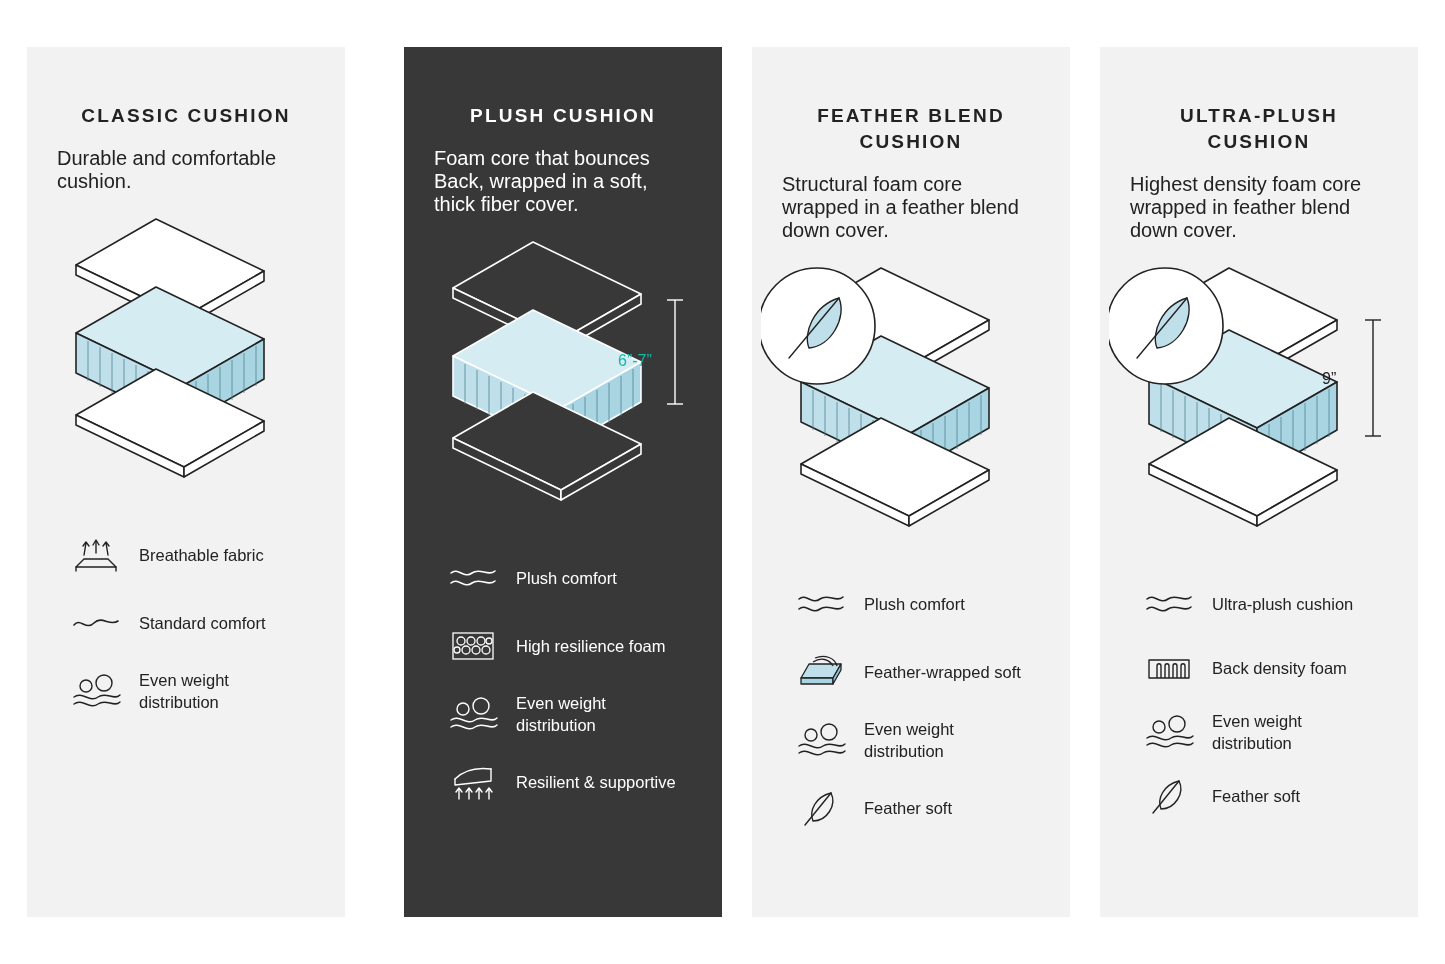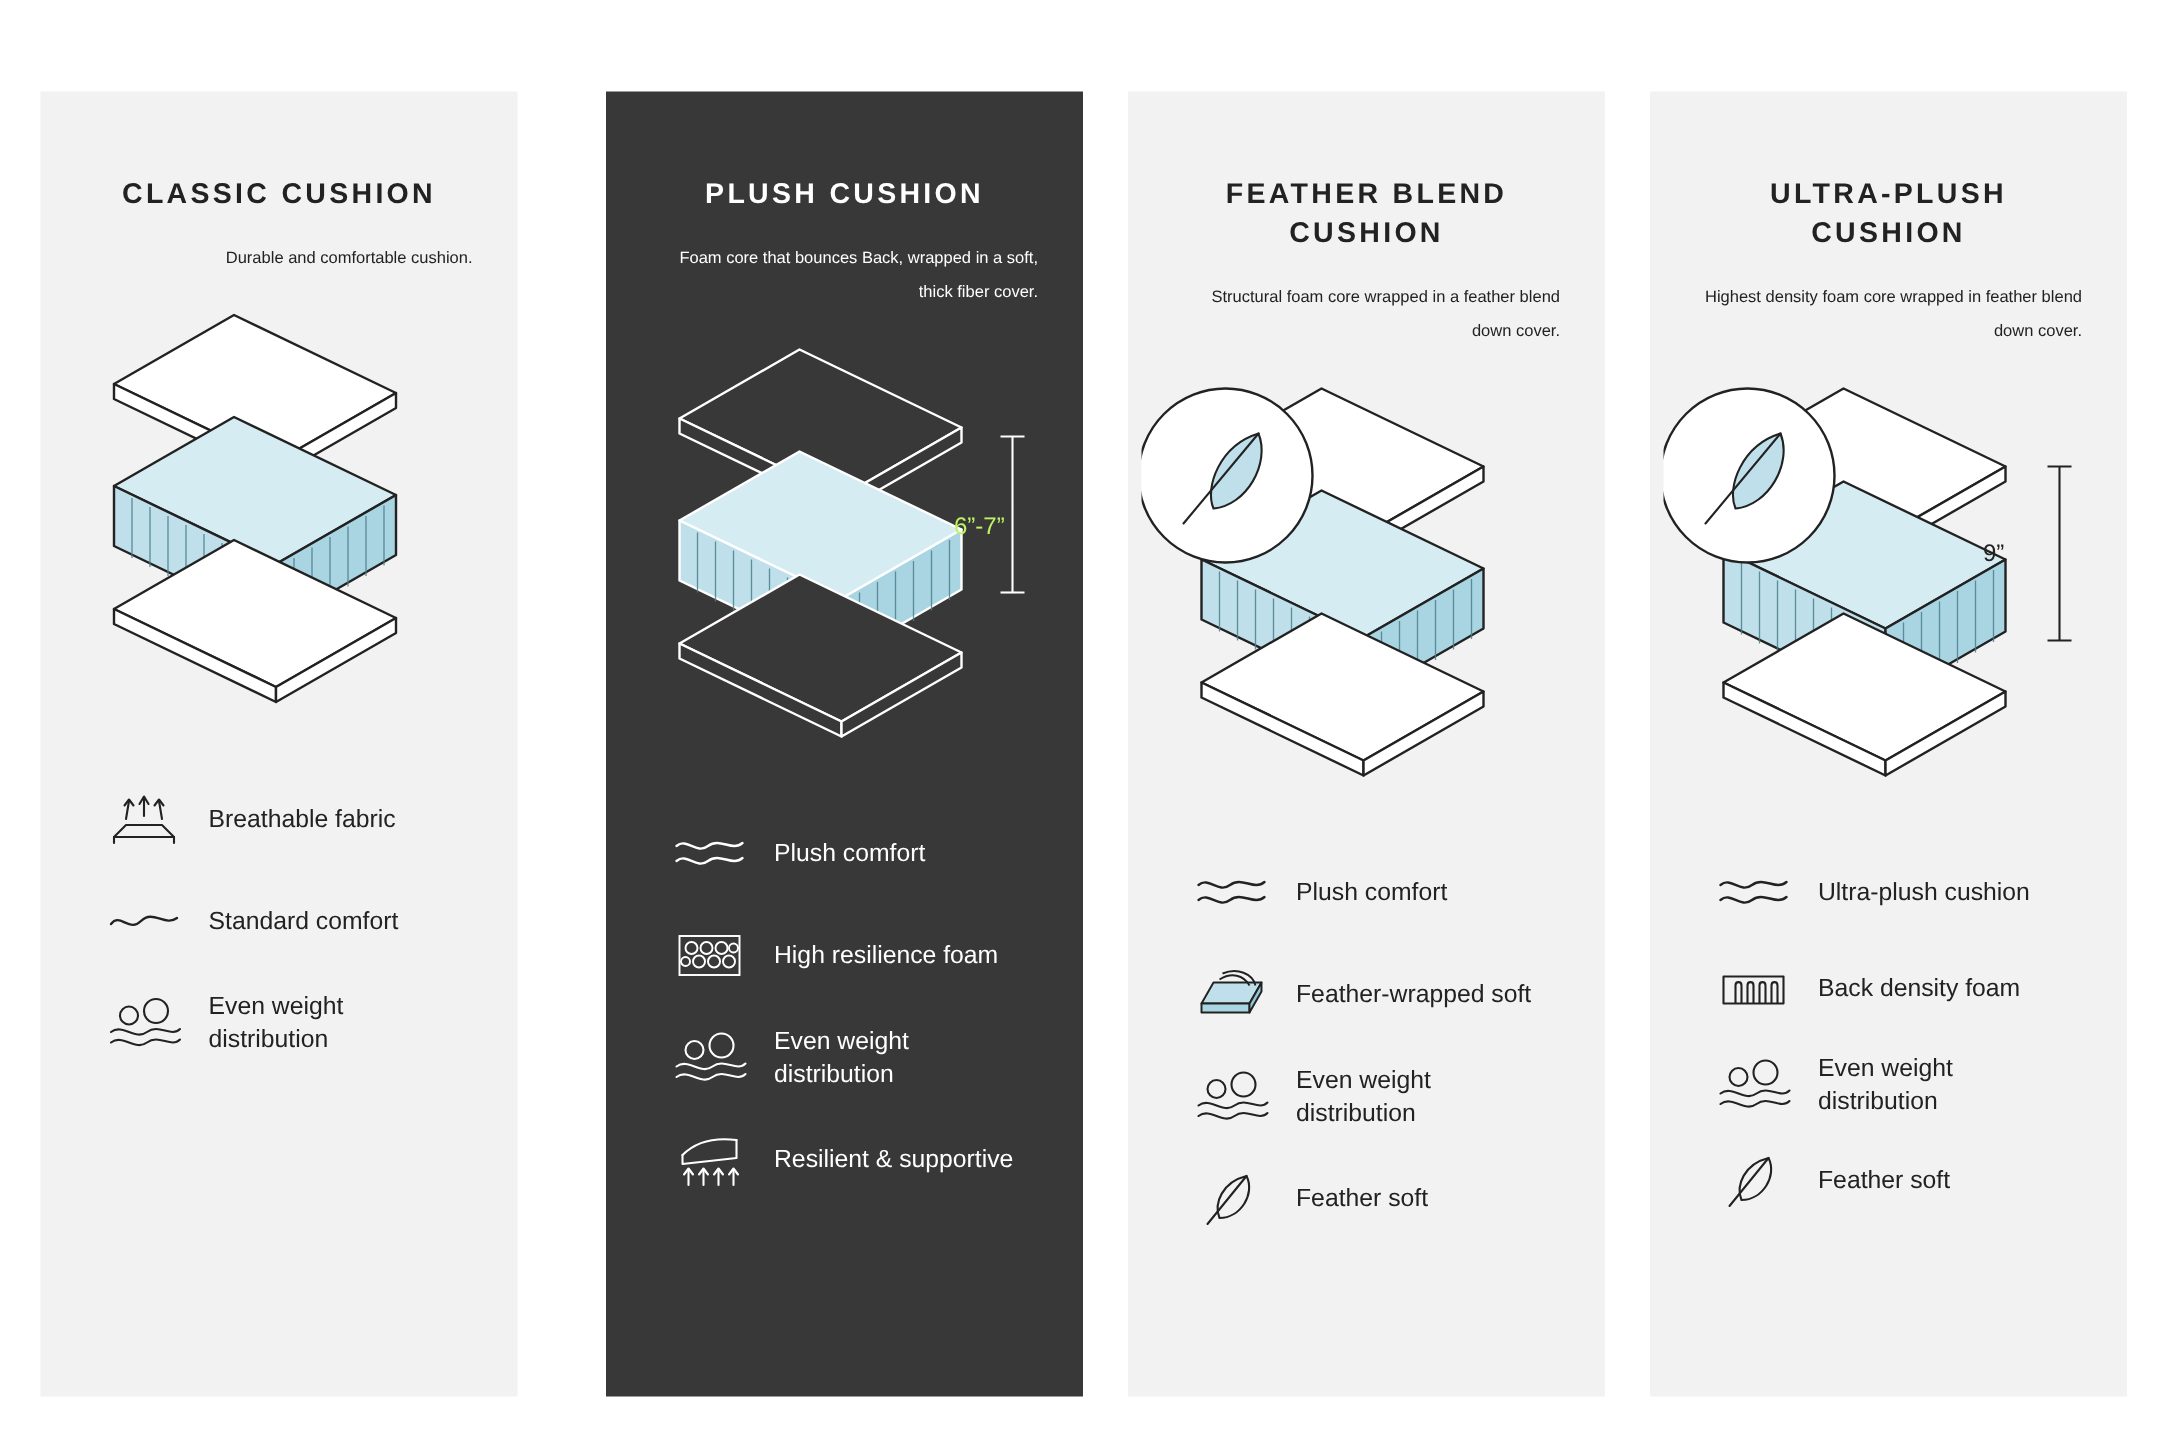--- a/index.html
+++ b/index.html
@@ -14,21 +14,21 @@
     overflow: hidden;
   }
   .board {
     position: relative;
     width: 1445px;
     height: 964px;
     display: flex;
     justify-content: center;
     align-items: flex-start;
     gap: 30px;
-    padding-top: 61px;
+    padding-top: 47px;
     box-sizing: border-box;
   }
   .card {
     position: relative;
     width: 318px;
     height: 870px;
     box-sizing: border-box;
     padding: 0;
     background: #f2f2f2;
     color: #222222;
@@ -43,22 +43,22 @@
     text-align: center;
     font-size: 19px;
     font-weight: bold;
     letter-spacing: 2.2px;
     line-height: 26px;
     margin: 0;
     padding: 56px 26px 0 26px;
     text-transform: uppercase;
   }
   .card-desc {
-    text-align: right;
-    font-size: 11px;
+    text-align: left;
+    font-size: 20px;
     line-height: 23px;
     margin: 0;
     padding: 18px 30px 0 30px;
     font-weight: 400;
   }
   .diagram-wrap {
     position: relative;
     height: 300px;
     margin-top: 16px;
   }
@@ -226,21 +226,21 @@
           <polygon points="40,206 148,258 148,268 40,216"></polygon>
           <polygon points="148,258 228,212 228,222 148,268"></polygon>
         </g>
 
         <g stroke="#ffffff" stroke-width="1.4">
           <line x1="262" y1="68" x2="262" y2="172"></line>
           <line x1="254" y1="68" x2="270" y2="68"></line>
           <line x1="254" y1="172" x2="270" y2="172"></line>
         </g>
       </svg>
-      <div style="position:absolute; left:232px; top:120px; color:#bef264;" class="dim-label">6”-7”</div>
+      <div style="position:absolute; left:214px; top:120px; color:#14b8a6;" class="dim-label">6”-7”</div>
     </div>
 
     <ul class="feature-list">
       <li class="feature-item">
         <span class="feature-icon">
           <svg width="48" height="26" viewBox="0 0 48 26">
             <g fill="none" stroke="#ffffff" stroke-width="1.6" stroke-linecap="round">
               <path d="M2 8 C9 2, 15 14, 23 8 C31 2, 39 12, 46 6"></path>
               <path d="M2 18 C9 12, 15 24, 23 18 C31 12, 39 22, 46 16"></path>
             </g>

